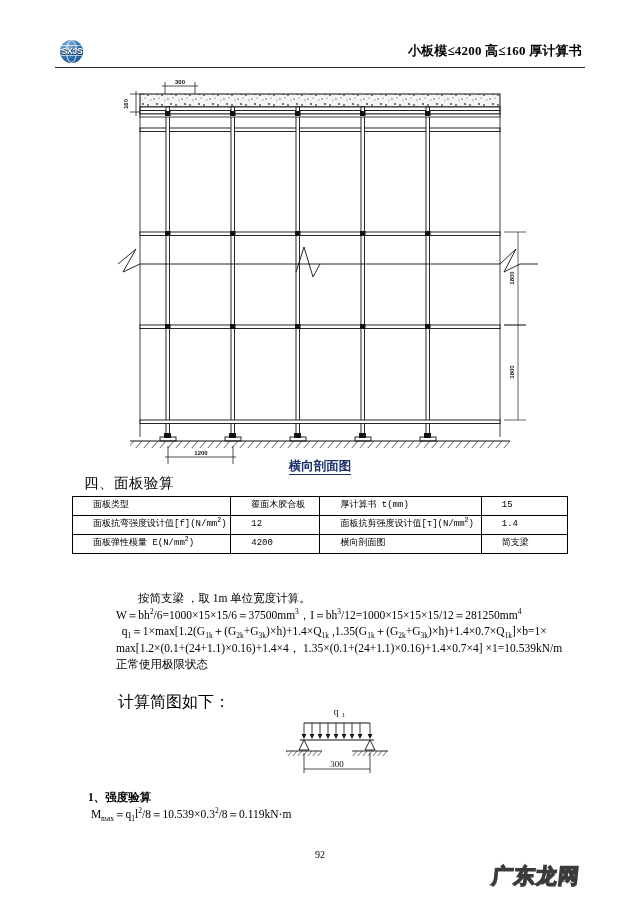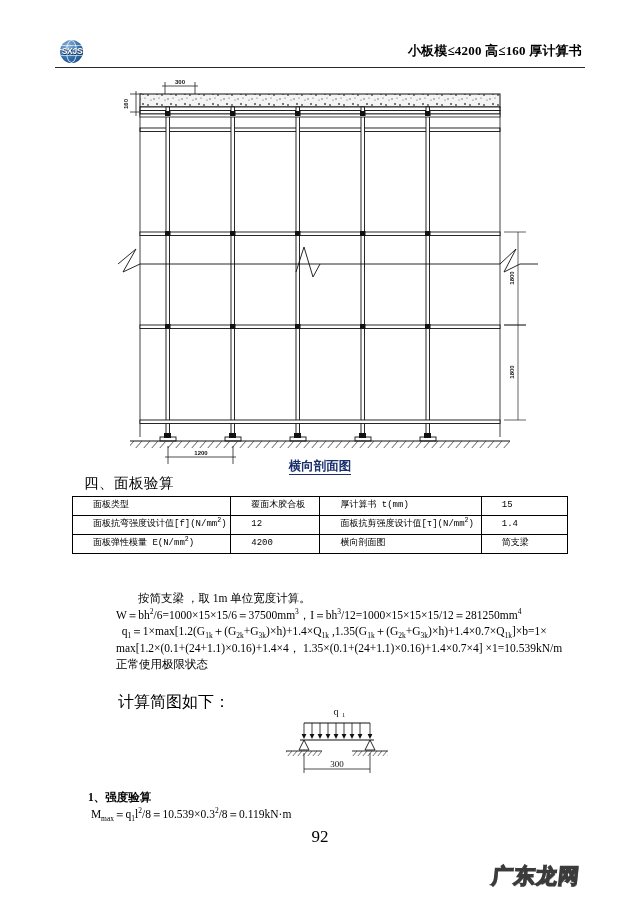--- a/index.html
+++ b/index.html
@@ -207,23 +207,23 @@
     top: 789px;
     font-size: 11.5px;
     line-height: 17px;
   }
   .strength .title { font-weight: bold; }
 
   
   .page-number {
     position: absolute;
     left: 0; right: 0;
-    top: 827px;
+    top: 849px;
     text-align: center;
-    font-size: 17px;
+    font-size: 10px;
   }
   .watermark {
     position: absolute;
     left: 492px;
     top: 862px;
     font-family: "DejaVu Sans", sans-serif;
     font-size: 21px;
     font-weight: bold;
     letter-spacing: 1px;
     color: #ffffff;

